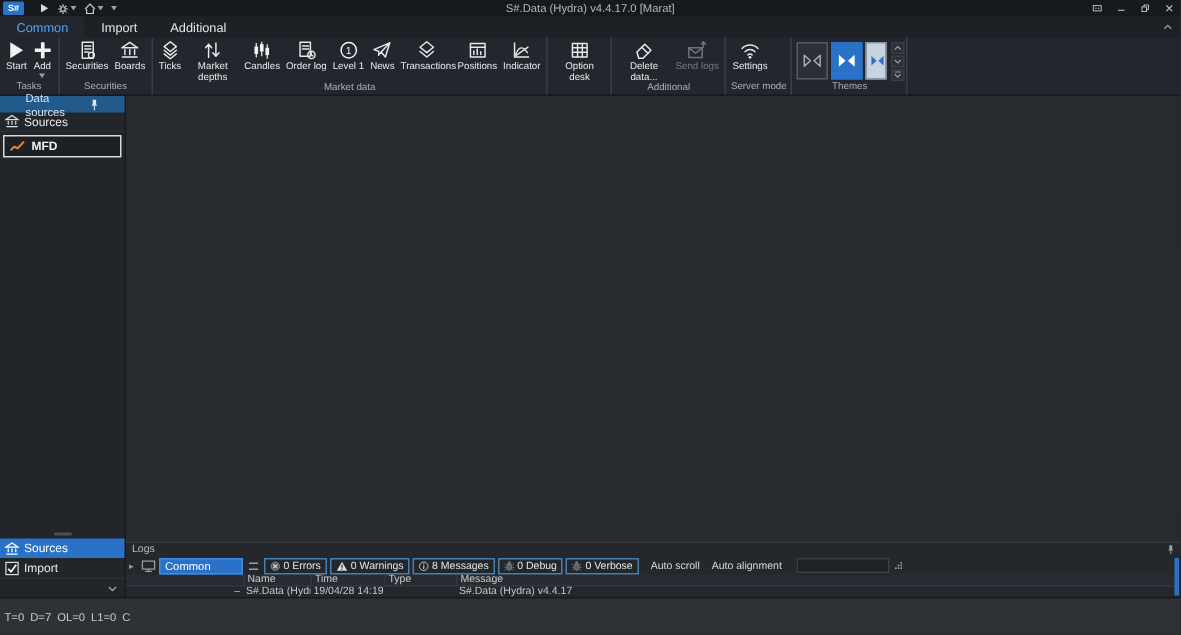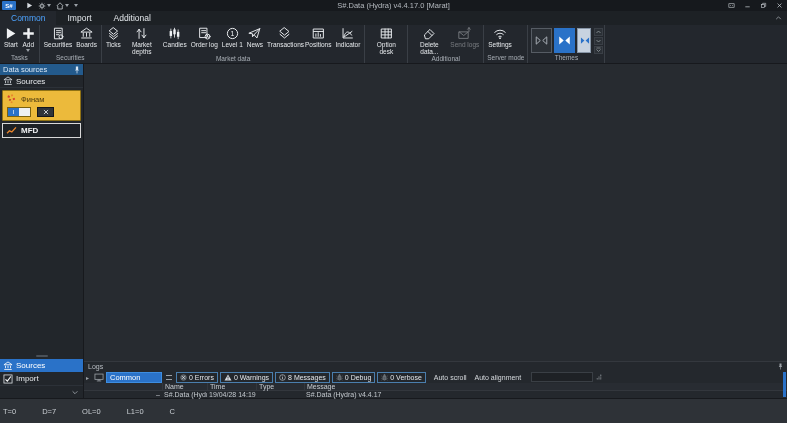--- a/index.html
+++ b/index.html
@@ -44,21 +44,21 @@
   .themes-row { display: flex; align-items: center; gap: 2px; padding: 2px 1px 0 3px; flex: 1; }
   .theme-tile { width: 21px; height: 25px; border: 1px solid #565c64; background: #2b3036; display: flex; align-items: center; justify-content: center; }
   .theme-tile.selected { background: #2a72c8; border-color: #2a72c8; }
   .theme-tile.light { background: #c8d3e0; border-color: #8795a6; width: 14px; overflow: hidden; justify-content: flex-start; padding-left: 2px; }
   .gal-spin { display: flex; flex-direction: column; gap: 1px; margin-left: 1px; }
   .gal-btn { width: 9px; height: 8px; background: #2b3036; border: 1px solid #3a3f46; display: flex; align-items: center; justify-content: center; }
 
   
   .content { flex: 1; display: flex; min-height: 0; }
   .sidebar { width: 84px; background: #22262b; border-right: 1px solid #17191d; display: flex; flex-direction: column; flex: 0 0 auto; }
-  .sb-header { height: 11px; background: #235a8c; color: #d9e7f5; font-size: 7.5px; display: flex; align-items: center; padding: 0 3px; }
+  .sb-header { height: 11px; background: #235a8c; color: #d9e7f5; font-size: 7.5px; display: flex; align-items: center; padding: 0 17px; }
   .sb-header .grow { flex: 1; }
   .sb-item { height: 13px; display: flex; align-items: center; gap: 3px; padding: 0 3px; font-size: 8px; color: #e6e9ec; border-bottom: 1px solid #2c3138; }
   .card { margin: 2px 2px 0 2px; }
   .card-finam { background: #ecba3b; border: 1px solid #8f7113; border-radius: 1px; padding: 3px 3px 3px 4px; }
   .cf-top { display: flex; align-items: center; gap: 3px; }
   .cf-name { font-size: 7.5px; color: #4a3a10; }
   .cf-ctrls { display: flex; align-items: center; gap: 6px; margin-top: 3px; }
   .toggle { width: 24px; height: 10px; display: flex; border: 1px solid #7a6210; }
   .toggle .on { width: 12px; background: #2a72c8; color: #fff; font-size: 6px; display: flex; align-items: center; justify-content: center; }
   .toggle .off { width: 12px; background: #eef0f2; }
@@ -89,21 +89,21 @@
   .logs-search { width: 62px; height: 10px; background: #1e2125; border: 1px solid #3a3f45; margin-left: 8px; color: #dfe3e6; font-size: 7px; padding: 0 2px; font-family: "Liberation Sans", sans-serif; }
   .grip { margin-left: 1px; }
   .log-grid { display: grid; grid-template-columns: 78px 45px 49px 48px 1fr; height: 8px; align-items: center; }
   .log-head { background: #282c32; border-bottom: 1px solid #33373d; }
   .log-head .cell { font-size: 7px; color: #c9ced3; padding: 0 2px; border-left: 1px solid #33373d; line-height: 8px; white-space: nowrap; overflow: hidden; }
   .log-row .cell { font-size: 7px; color: #c3c8cd; padding: 0 2px; line-height: 8px; white-space: nowrap; overflow: hidden; }
   .gutter { border-left: none !important; display: flex; justify-content: flex-end; align-items: center; padding-right: 3px; color: #8b9197; font-size: 6px; }
   .v-scroll { position: absolute; right: 1px; top: 10px; bottom: 1px; width: 3px; background: #2a72c8; }
 
   
-  .statusbar { height: 11px; background: #2e3237; border-top: 1px solid #17191d; display: flex; align-items: center; gap: 26px; padding: 12px 3px; font-size: 7.5px; color: #c9ced3; flex: 0 0 auto; }
+  .statusbar { height: 11px; background: #2e3237; border-top: 1px solid #17191d; display: flex; align-items: center; gap: 4px; padding: 12px 3px; font-size: 7.5px; color: #c9ced3; flex: 0 0 auto; }
 </style>
 </head>
 <body>
 
 <div class="titlebar">
   <div class="app-logo">S#</div>
   <div class="qat">
     <span class="tbi">
       <svg width="7" height="7" viewBox="0 0 16 16">
           <path d="M3 1.5 L14 8 L3 14.5 Z" fill="#d8dde2"></path>
@@ -405,43 +405,20 @@
 
     <div class="sb-item">
       <svg width="10" height="10" viewBox="0 0 16 16">
           <path d="M1.5 6 L8 1.5 L14.5 6 Z" stroke="#d8dde2" fill="none" stroke-width="1.3"></path>
           <path d="M4 7.5 V11.5 M8 7.5 V11.5 M12 7.5 V11.5" stroke="#d8dde2" stroke-width="1.3"></path>
           <path d="M2 13.5 H14" stroke="#d8dde2" stroke-width="1.3"></path>
         </svg>
       <span>Sources</span>
     </div>
 
-    <div class="card card-finam">
-      <div class="cf-top">
-        <svg width="11" height="10" viewBox="0 0 16 14">
-            <rect x="1" y="2" width="3" height="3" fill="#d8422e" transform="rotate(20 2.5 3.5)"></rect>
-            <rect x="6" y="0.5" width="2.6" height="2.6" fill="#e8842c" transform="rotate(-15 7.3 1.8)"></rect>
-            <rect x="3" y="7" width="2.6" height="2.6" fill="#c0392b" transform="rotate(30 4.3 8.3)"></rect>
-            <rect x="8.5" y="5.5" width="3" height="3" fill="#d8422e" transform="rotate(-20 10 7)"></rect>
-            <rect x="5.5" y="10.5" width="2.4" height="2.4" fill="#e8842c" transform="rotate(15 6.7 11.7)"></rect>
-          </svg>
-        <span class="cf-name">Финам</span>
-      </div>
-      <div class="cf-ctrls">
-        <div class="toggle">
-          <div class="on">I</div>
-          <div class="off"></div>
-        </div>
-        <div class="xbtn">
-          <svg width="6" height="6" viewBox="0 0 16 16">
-              <path d="M2.5 2.5 L13.5 13.5 M13.5 2.5 L2.5 13.5" stroke="#e6e9ec" stroke-width="2.2"></path>
-            </svg>
-        </div>
-      </div>
-    </div>
 
     <div class="card card-mfd">
       <svg width="11" height="9" viewBox="0 0 16 12">
           <path d="M1.5 10 L5 6.5 L8.5 8 L14.5 1.5" stroke="#e8842c" fill="none" stroke-width="2"></path>
         </svg>
       <span class="mfd-name">MFD</span>
     </div>
 
     <div class="sb-bottom">
       <div class="sb-handle">

